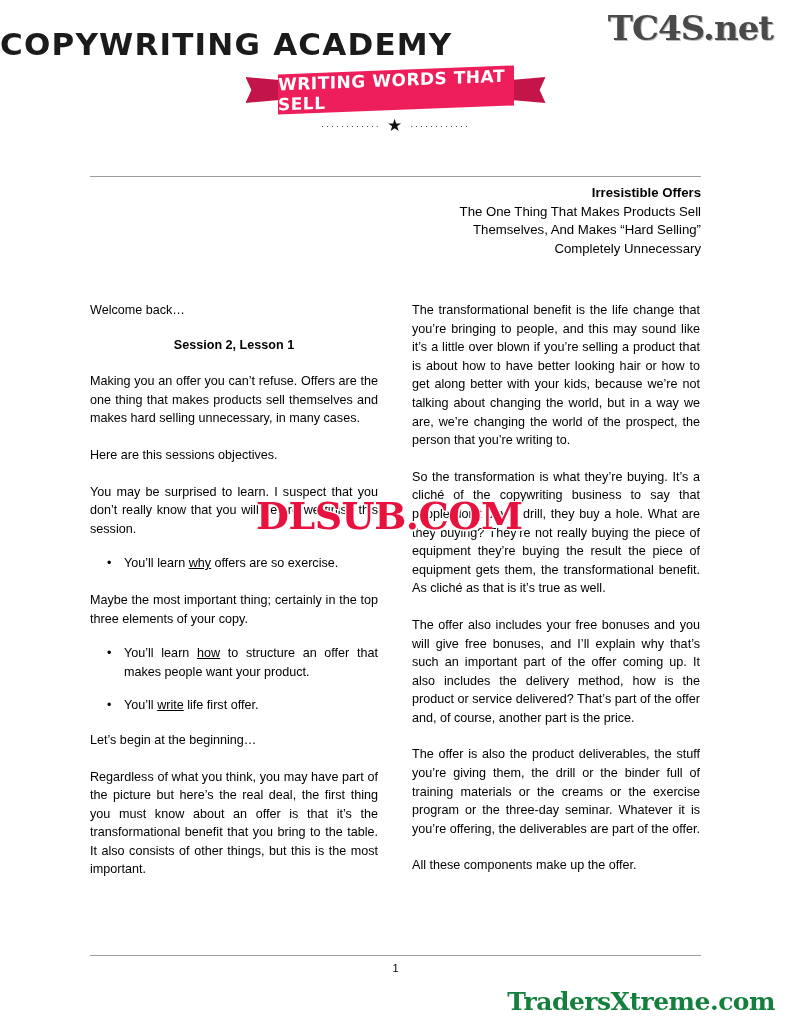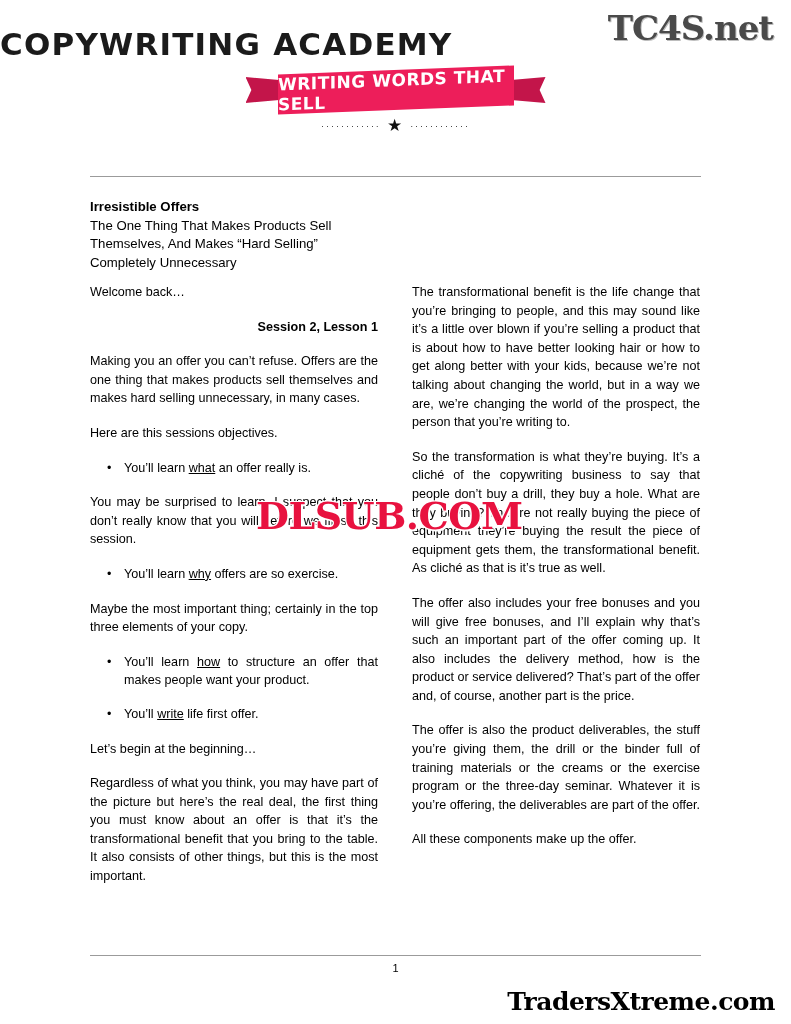--- a/index.html
+++ b/index.html
@@ -115,51 +115,51 @@
     width: 611px;
     height: 1px;
     background: #9b9b9b;
   }
   .rule-top { top: 176px; }
   .rule-bottom { top: 955px; }
 
   
   .doc-head {
     position: absolute;
-    top: 198px;
+    top: 184px;
     left: 90px;
     width: 611px;
-    text-align: left;
+    text-align: right;
     font-size: 13.2px;
     line-height: 18.5px;
   }
   .doc-head .b { font-weight: bold; }
 
   
   .cols {
     position: absolute;
     top: 283px;
     left: 90px;
     width: 611px;
     display: flex;
     gap: 34px;
   }
   .col {
     width: 288px;
     font-size: 12.6px;
     line-height: 18.6px;
     text-align: justify;
   }
-  .col p { margin: 0 0 16px 0; }
+  .col p { margin: 18px 0 16px 0; }
   .col h3 {
     margin: 0 0 16px 0;
     font-size: 12.6px;
     font-weight: bold;
     line-height: 18.6px;
-    text-align: right;
+    text-align: center;
   }
   ul.bullets {
     margin: 0 0 16px 0;
     padding-left: 34px;
     list-style: none;
   }
   ul.bullets li {
     position: relative;
     margin-bottom: 15px;
     text-align: justify;
@@ -197,21 +197,21 @@
     white-space: nowrap;
   }
   .wm-bottom {
     position: absolute;
     bottom: 8px;
     right: 16px;
     font-family: "DejaVu Serif", serif;
     font-weight: bold;
     font-size: 25px;
     letter-spacing: -0.5px;
-    color: #000000;
+    color: #15803d;
     text-shadow: 1px 1px 0 #ffffff;
     white-space: nowrap;
   }
 </style>
 </head>
 <body>
 
 <div class="page">
 
   <div class="wm-top">TC4S.net</div>
@@ -241,23 +241,20 @@
     <div>Completely Unnecessary</div>
   </div>
 
   <div class="cols">
 
     <div class="col">
       <p>Welcome back…</p>
       <h3>Session 2, Lesson 1</h3>
       <p>Making you an offer you can’t refuse. Offers are the one thing that makes products sell themselves and makes hard selling unnecessary, in many cases.</p>
       <p>Here are this sessions objectives.</p>
-      <ul class="bullets">
-        <li><span>You’ll learn </span><span class="u">what</span><span> an offer really is.</span></li>
-      </ul>
       <p>You may be surprised to learn. I suspect that you don’t really know that you will before we finish this session.</p>
       <ul class="bullets">
         <li><span>You’ll learn </span><span class="u">why</span><span> offers are so exercise.</span></li>
       </ul>
       <p>Maybe the most important thing; certainly in the top three elements of your copy.</p>
       <ul class="bullets">
         <li><span>You’ll learn </span><span class="u">how</span><span> to structure an offer that makes people want your product.</span></li>
         <li><span>You’ll </span><span class="u">write</span><span> life first offer.</span></li>
       </ul>
       <p style="margin-top:16px">Let’s begin at the beginning…</p>

